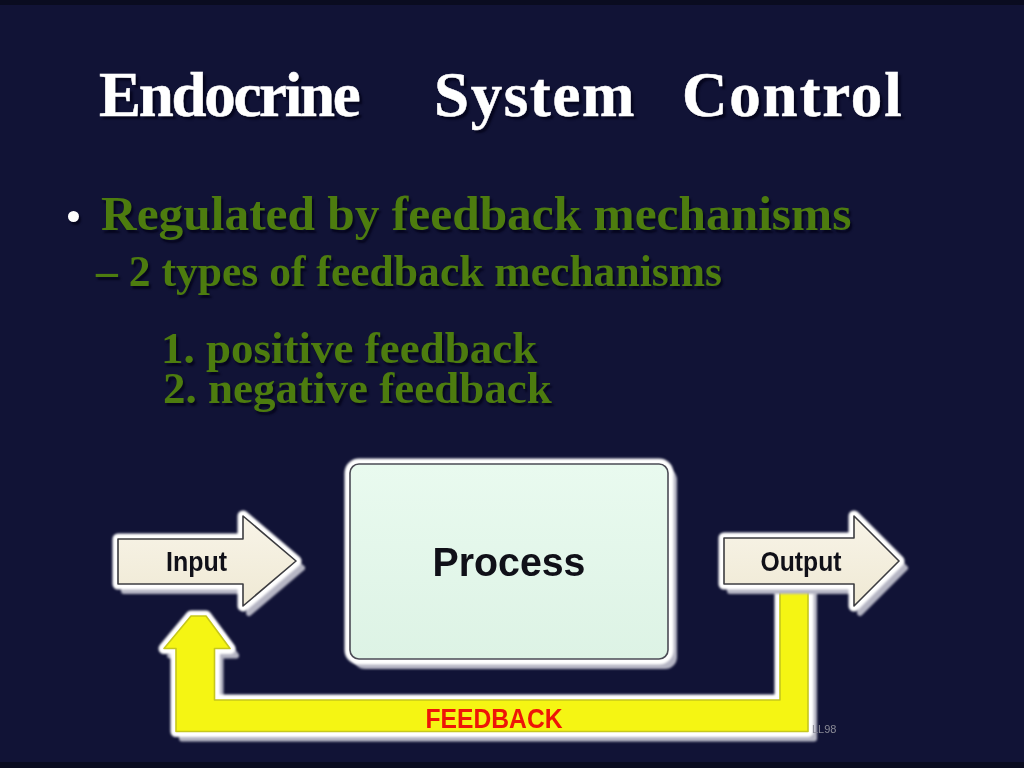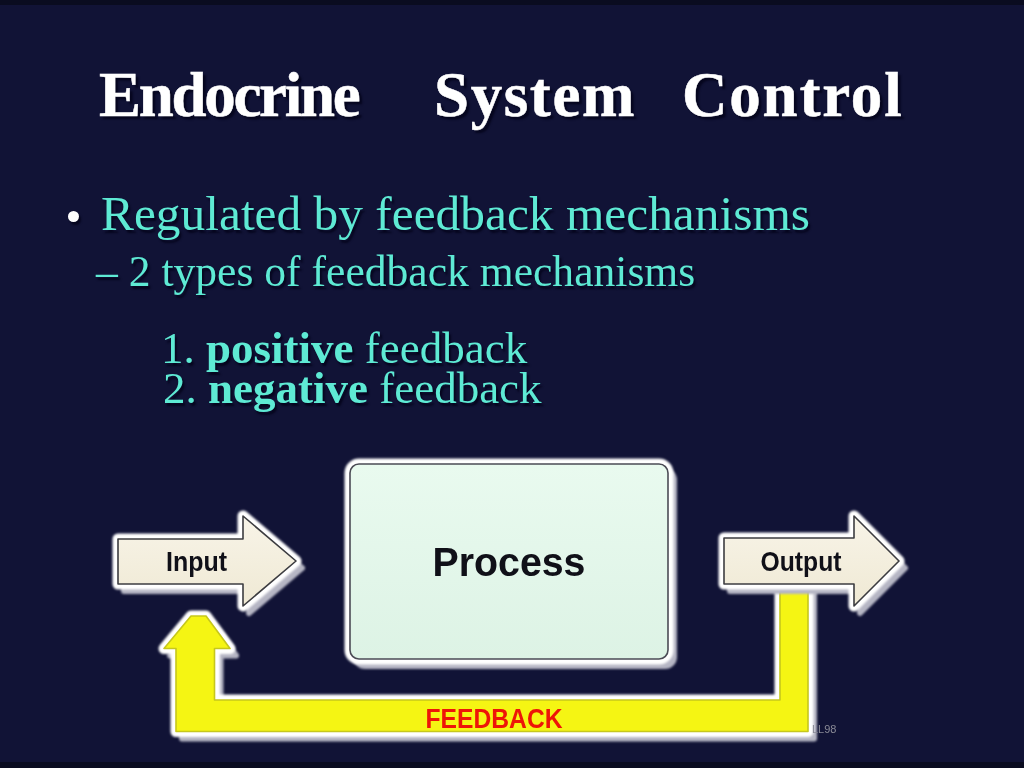--- a/index.html
+++ b/index.html
@@ -8,22 +8,22 @@
   .strip-top{position:absolute;left:0;top:0;width:1024px;height:5px;background:#0a0c20;}
   .strip-bottom{position:absolute;left:0;top:762px;width:1024px;height:6px;background:#0a0c20;}
   .title{position:absolute;top:59px;font-size:63px;font-weight:bold;color:#ffffff;
          -webkit-text-stroke:0.5px #ffffff;
          text-shadow:3px 3px 2px rgba(5,5,30,0.95);white-space:nowrap;}
   #tw1{left:99px;letter-spacing:-2.3px;}
   #tw2{left:434px;letter-spacing:1.6px;text-align:center;}
   #tw3{left:682px;letter-spacing:1.8px;}
   .bullet{position:absolute;left:68px;top:211px;width:11px;height:11px;border-radius:50%;
           background:#ffffff;box-shadow:2px 3px 2px rgba(5,5,30,0.95);}
-  .line{position:absolute;color:#5eead4;white-space:nowrap;
-        text-shadow:2px 3px 2px rgba(5,5,30,0.95);}
+  .line{position:absolute;color:#4d7c0f;white-space:nowrap;
+        text-shadow:2px 3px 2px rgba(5,5,30,0.95);font-weight:bold;}
   #l1{left:101px;top:185px;font-size:49.4px;}
   #l2{left:96px;top:246px;font-size:43.6px;}
   #l3{left:161px;top:322px;font-size:45px;}
   #l4{left:163px;top:362px;font-size:45px;}
   svg{position:absolute;left:0;top:0;}
   .dlabel{font-family:"Liberation Sans", sans-serif;font-weight:bold;}
 </style>
 </head>
 <body>
 <div class="strip-top"></div>

